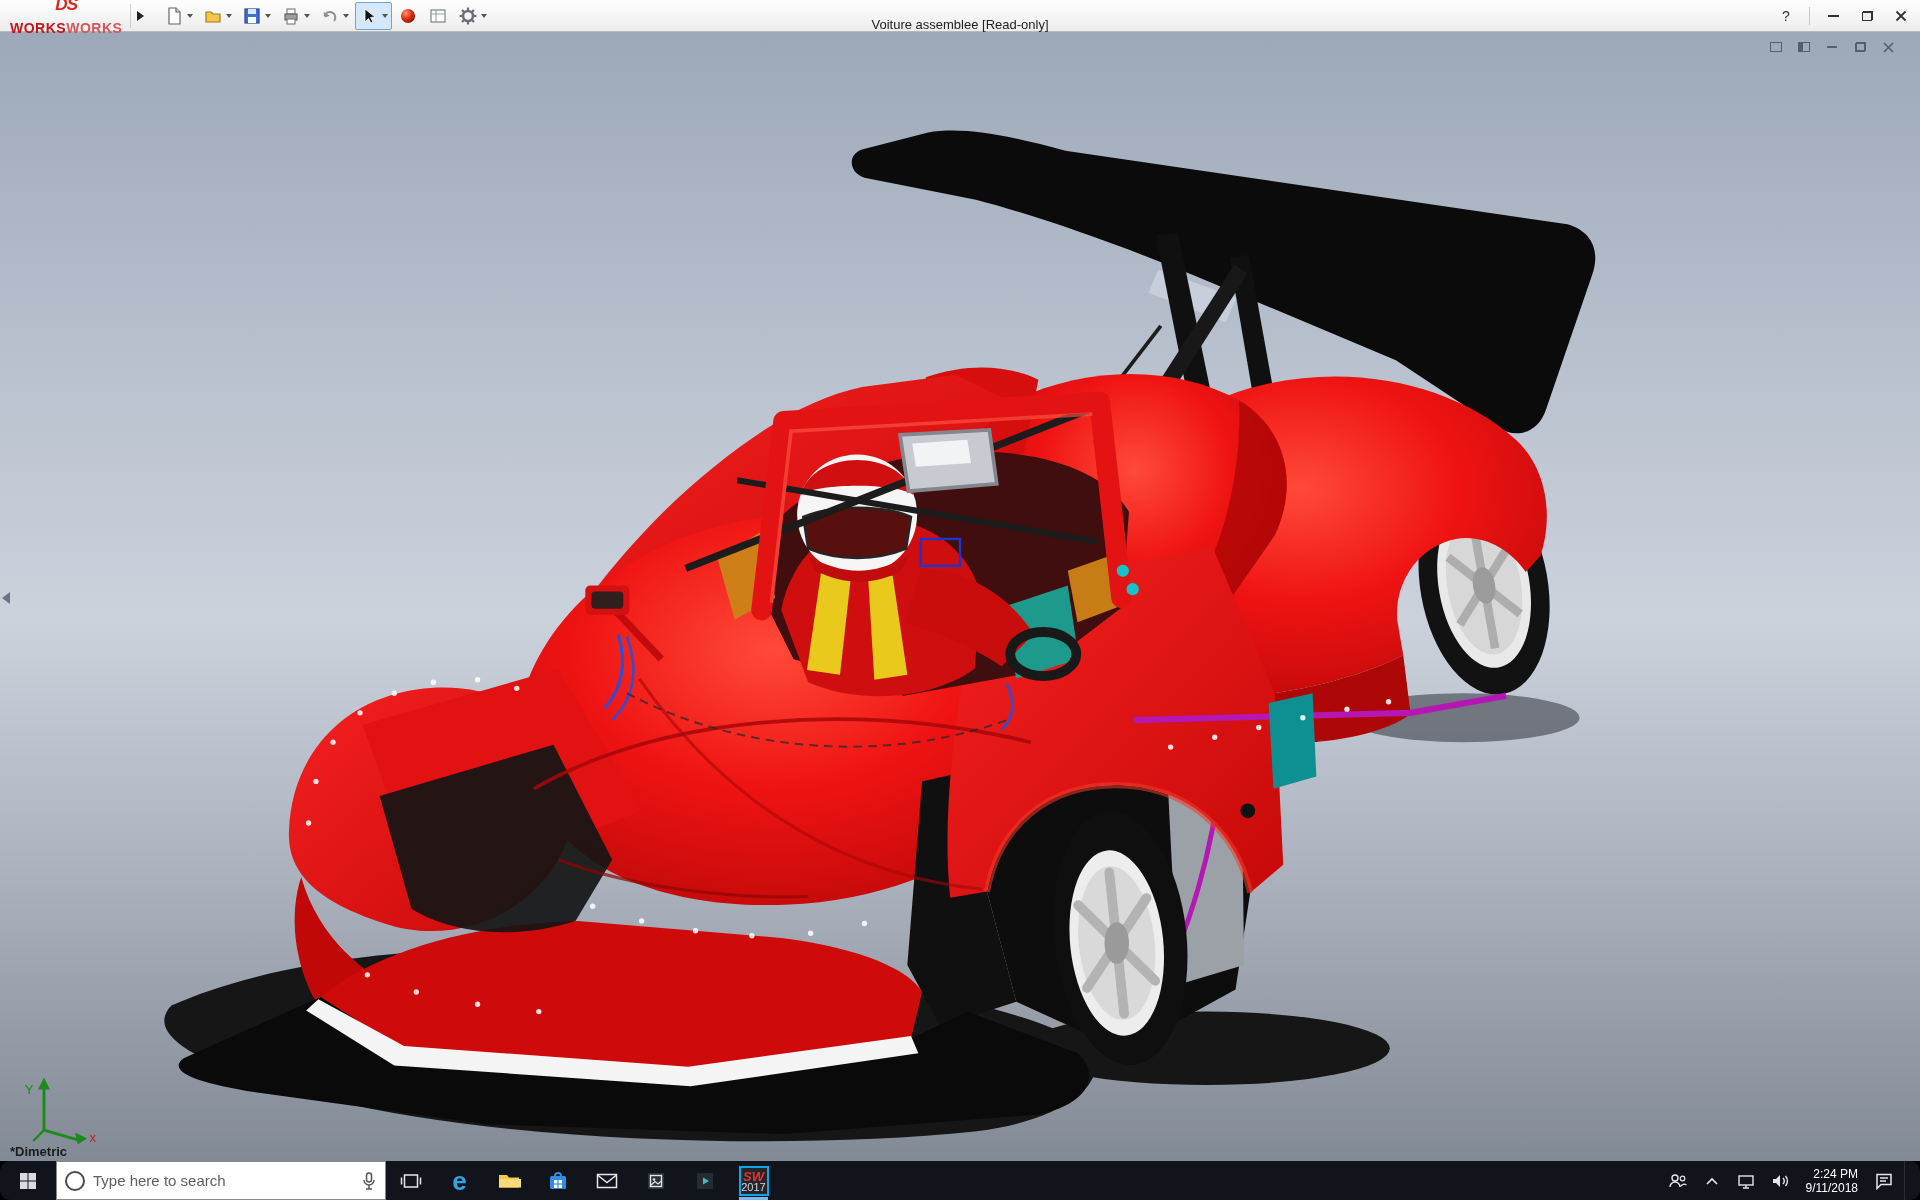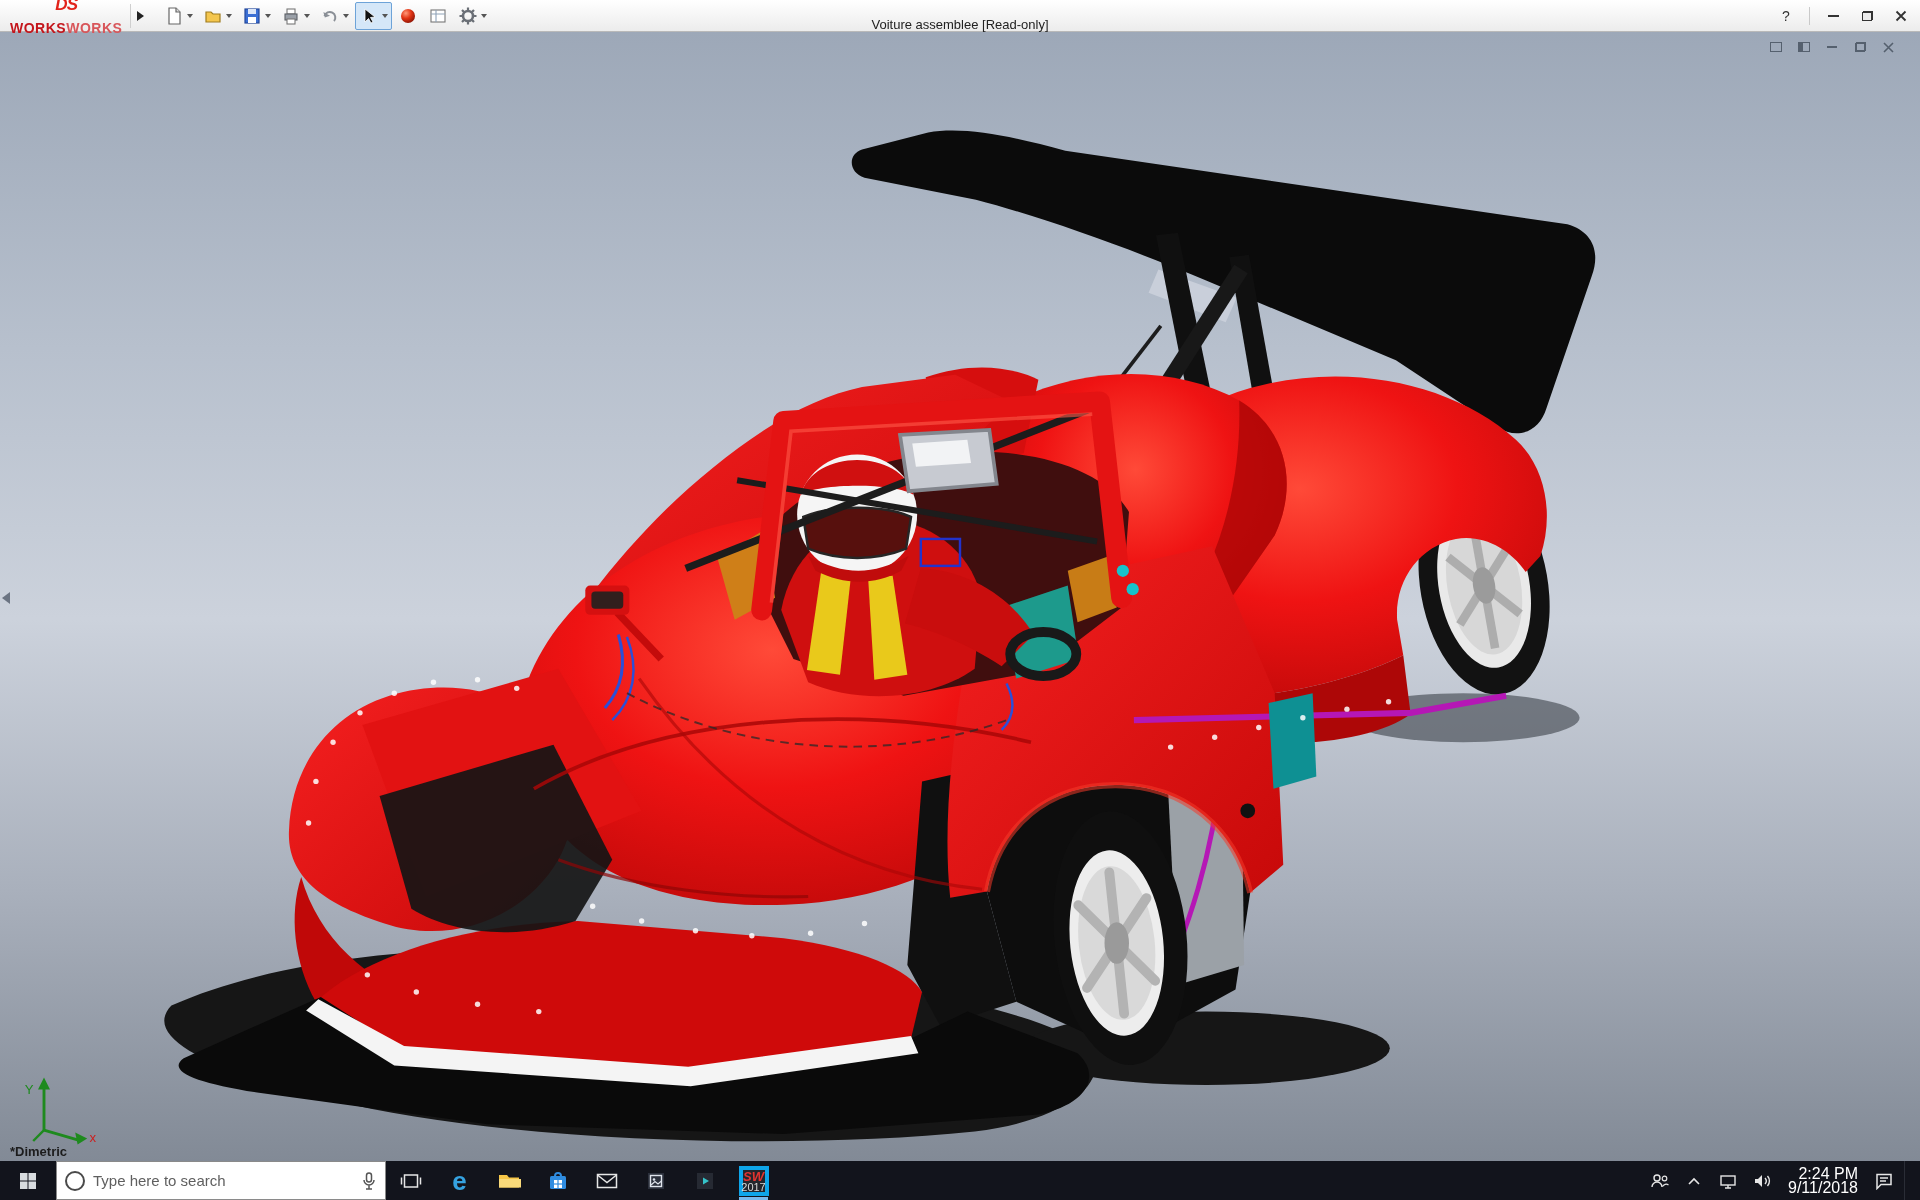--- a/index.html
+++ b/index.html
@@ -47,36 +47,36 @@
   .d-restore::before { content:""; position:absolute; right:0; top:0; width:8px; height:7px; border:1.5px solid #55606e; }
   .d-restore::after { content:""; position:absolute; left:0; bottom:0; width:8px; height:7px; border:1.5px solid #55606e; }
   .panel-collapse { position:absolute; left:0; top:49%; width:12px; height:26px; display:flex; align-items:center; justify-content:center;
     cursor:pointer; z-index:5; }
   .panel-collapse .tri { width:0; height:0; border-right:8px solid #6b7482; border-top:6px solid transparent; border-bottom:6px solid transparent; }
   .view-label { position:absolute; left:10px; bottom:2px; font-size:13px; font-weight:bold; color:#1c1c1c; z-index:5; }
   .triad { position:absolute; left:22px; bottom:14px; z-index:5; }
 
   
   .taskbar { position:absolute; bottom:0; left:0; width:1920px; height:39px; background:#12141c;
-    display:flex; align-items:stretch; z-index:30; }
+    display:flex; align-items:stretch; z-index:30;border-radius:10px; }
   .start-btn { width:56px; display:flex; align-items:center; justify-content:center; background:transparent; border:none; cursor:pointer; }
   .searchbox { width:330px; background:#ffffff; border:1px solid #8a8a8a; display:flex; align-items:center; padding:0 8px; gap:8px; }
   .cortana-ring { width:20px; height:20px; border-radius:50%; border:2.5px solid #4a4a4a; flex:none; }
   .searchbox input { flex:1; border:none; outline:none; font-size:15px; color:#333; font-family:"Liberation Sans", sans-serif; background:transparent; }
   .searchbox input::placeholder { color:#5f5f5f; }
   .task-icons { display:flex; align-items:stretch; }
   .tk-btn { width:49px; display:flex; align-items:center; justify-content:center; background:transparent; border:none; cursor:pointer; position:relative; }
   .tk-btn.open::after { content:""; position:absolute; bottom:0; left:10px; right:10px; height:3px; background:#76b9ed; }
   .edge-e { font-size:26px; font-weight:bold; color:#35a2e0; line-height:1; }
-  .sw-badge { width:30px; height:30px; background:#23252b; border:4px solid #0ea5e9; display:flex; flex-direction:column; align-items:center; justify-content:center; }
+  .sw-badge { width:30px; height:30px; background:#23252b; border:2px solid #0ea5e9; display:flex; flex-direction:column; align-items:center; justify-content:center; }
   .sw-badge .l1 { color:#e23430; font-weight:bold; font-style:italic; font-size:13px; line-height:13px; }
   .sw-badge .l2 { color:#d8d8d8; font-size:11px; line-height:9px; }
   .tray { margin-left:auto; display:flex; align-items:center; gap:6px; padding-right:10px; }
   .tray .tr-btn { background:transparent; border:none; cursor:pointer; display:flex; align-items:center; justify-content:center; width:28px; height:39px; }
-  .clock { display:flex; flex-direction:column; align-items:flex-end; justify-content:center; color:#ffffff; font-size:16px; line-height:14px; padding:0 6px; cursor:pointer; }
+  .clock { display:flex; flex-direction:column; align-items:flex-end; justify-content:center; color:#ffffff; font-size:12px; line-height:14px; padding:0 6px; cursor:pointer; }
   .edge-strip { width:6px; height:39px; border-left:1px solid #2a2d36; }
 </style>
 </head>
 <body>
 
 <div class="screen">
 
   <div class="titlebar">
     <div class="brand">
       <span class="ds-mark">DS</span>

